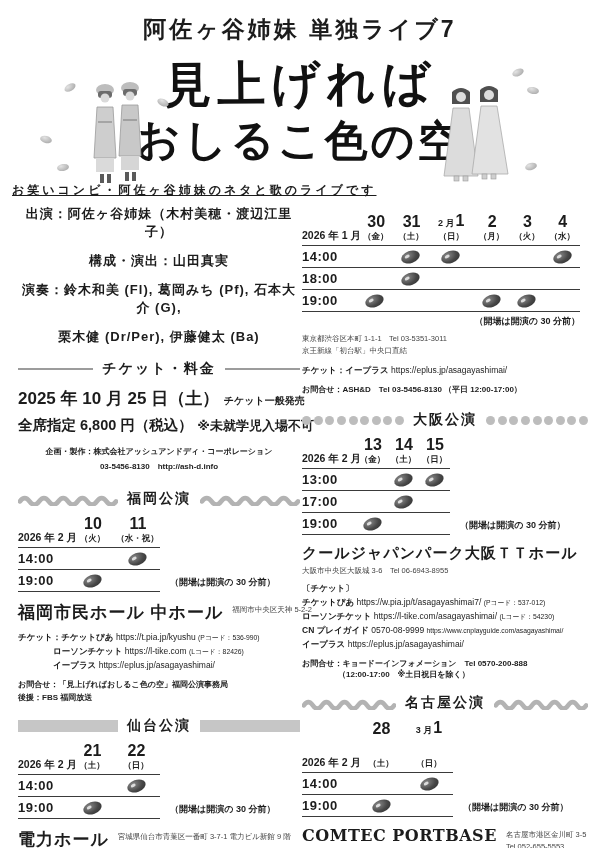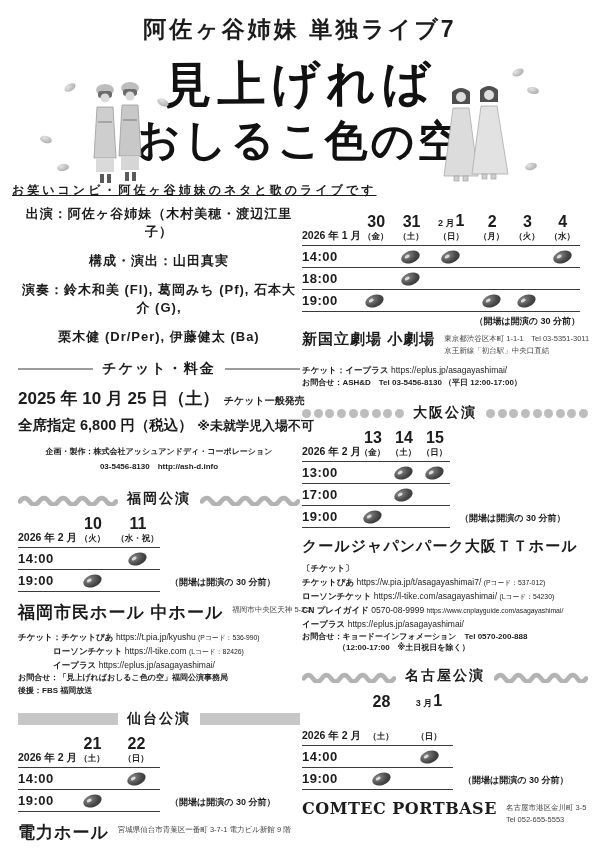--- a/index.html
+++ b/index.html
@@ -90,21 +90,21 @@
   .vname{font-size:17px;font-weight:900;letter-spacing:1px;white-space:nowrap;}
   .vname.md{font-size:15px;}
   .vname.serif{font-family:"DejaVu Serif","Liberation Serif",serif;font-size:16px;letter-spacing:0.5px;}
   .vaddr{font-size:7.5px;color:#444;line-height:1.6;padding-top:3px;white-space:nowrap;}
   .vaddr-solo{font-size:7.5px;color:#444;margin-top:3px;white-space:nowrap;}
   .tlabel{font-size:8.5px;font-weight:800;margin-top:7px;}
   .tline{font-size:8.5px;font-weight:800;white-space:nowrap;line-height:1.65;}
   .tline .turl{font-weight:400;}
   .tline .tcode{font-size:6.8px;font-weight:400;}
   .tline.indent{padding-left:35px;}
-  .inq{font-size:8px;font-weight:800;white-space:nowrap;}
+  .inq{font-size:8px;font-weight:800;margin-top:7px;white-space:nowrap;}
   .inq2{font-size:8px;font-weight:800;padding-left:36px;white-space:nowrap;}
   .support{font-size:8px;font-weight:800;margin-top:2px;}
   .mt6{margin-top:6px;} .mt14{margin-top:14px;} .mt16{margin-top:16px;} .mt18{margin-top:18px;}
 </style>
 </head>
 <body>
 
 <div class="canvas">
 
   <div class="series-title">阿佐ヶ谷姉妹 単独ライブ7</div>
@@ -411,21 +411,20 @@
           <span class="cell" data-on="1">
               <i class="bean"></i>
             </span>
           <span class="cell" data-on="0">
               <i class="bean"></i>
             </span>
         </div>
         <span class="snote note-below">（開場は開演の 30 分前）</span>
       </div>
       <div class="vname-row" style="margin-top:2px">
-        <span class="vname md">新国立劇場 小劇場</span>
         <span class="vaddr">
           <span>東京都渋谷区本町 1-1-1　Tel 03-5351-3011</span><br><span>京王新線「初台駅」中央口直結</span>
         </span>
       </div>
       <div class="tline mt6">
         <span class="tname">チケット：イープラス</span>
         <span class="turl">https://eplus.jp/asagayashimai/</span>
       </div>
       <div class="inq">お問合せ：ASH&amp;D　Tel 03-5456-8130 （平日 12:00-17:00）</div>
     </section>
@@ -513,20 +512,21 @@
           <span class="cell" data-on="0">
               <i class="bean"></i>
             </span>
           <span class="cell" data-on="0">
               <i class="bean"></i>
             </span>
         </div>
         <span class="snote note-side">（開場は開演の 30 分前）</span>
       </div>
       <div class="vname md" style="margin-top:9px">クールジャパンパーク大阪ＴＴホール</div>
+      <div class="vaddr-solo">大阪市中央区大阪城 3-6　Tel 06-6943-8955</div>
       <div class="tlabel">〔チケット〕</div>
       <div class="tline">
         <span class="tname">チケットぴあ</span>
         <span class="turl">https://w.pia.jp/t/asagayashimai7/</span>
         <span class="tcode">(Pコード：537-012)</span>
       </div>
       <div class="tline">
         <span class="tname">ローソンチケット</span>
         <span class="turl">https://l-tike.com/asagayashimai/</span>
         <span class="tcode">(Lコード：54230)</span>

